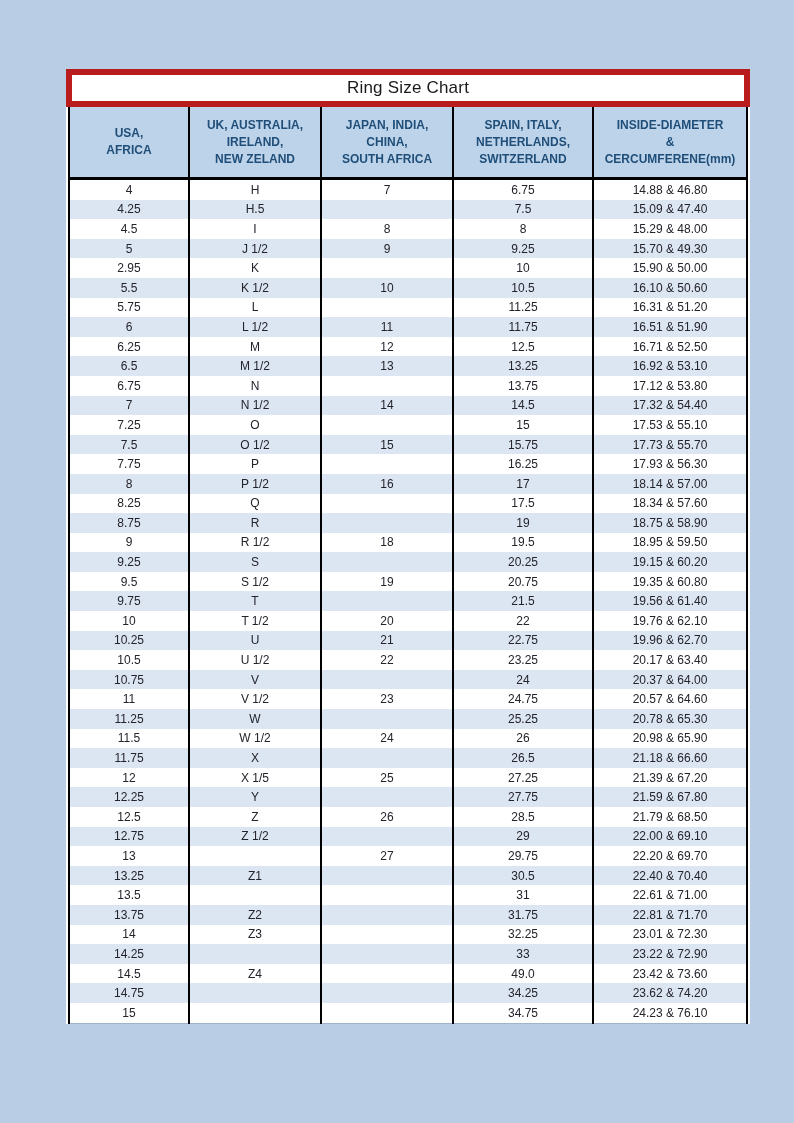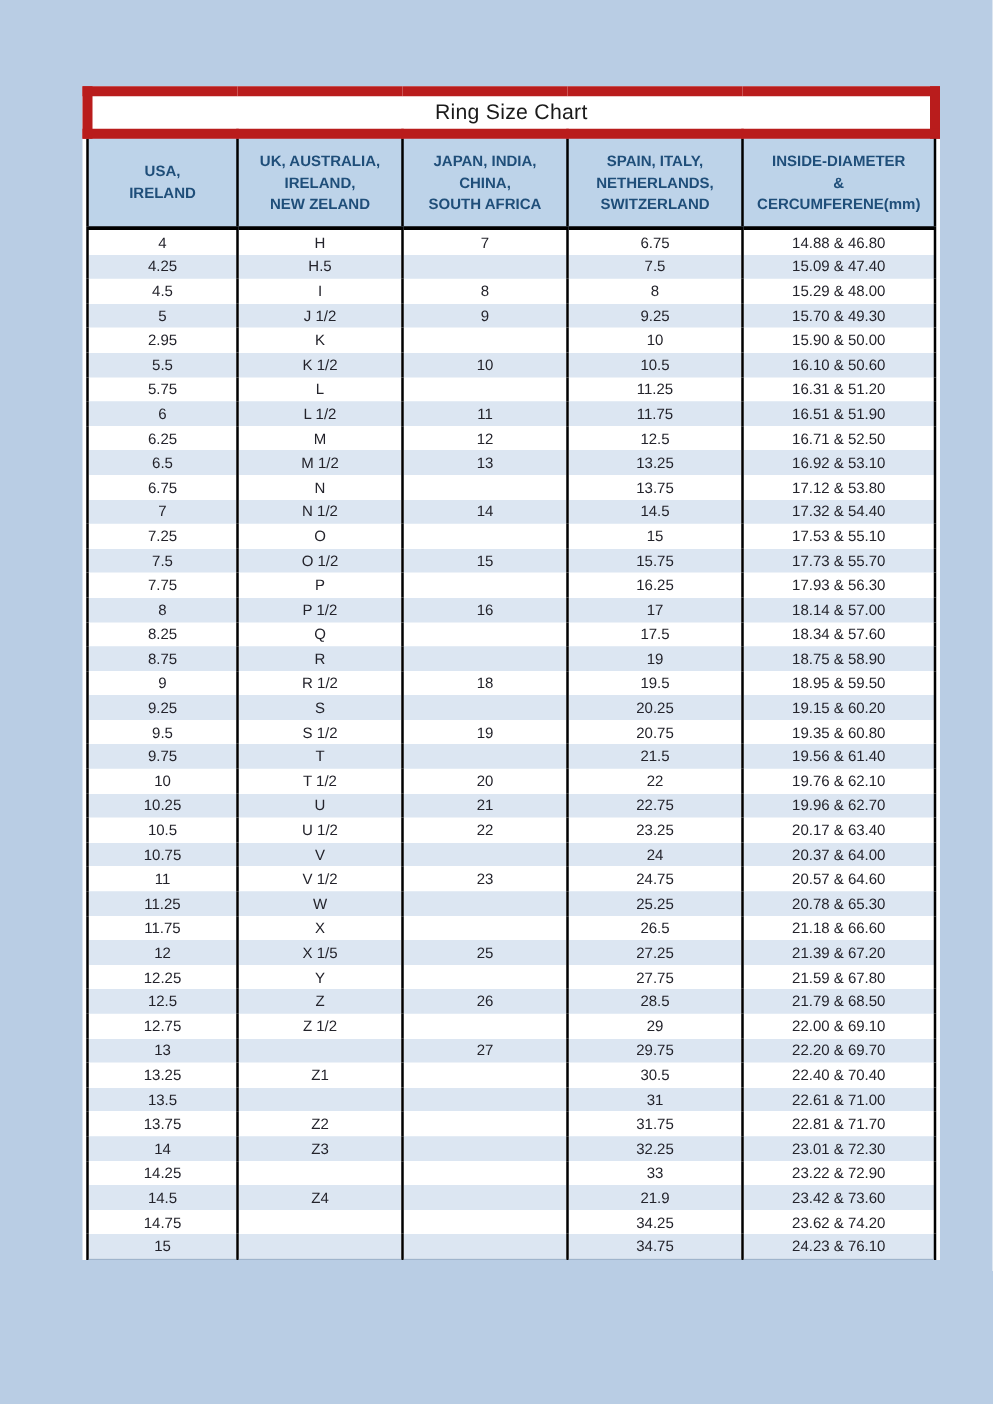--- a/index.html
+++ b/index.html
@@ -27,21 +27,21 @@
     background: #ffffff;
   }
   table.ring-table col.c1 { width: 120px; }
   table.ring-table col.c2 { width: 132px; }
   table.ring-table col.c3 { width: 132px; }
   table.ring-table col.c4 { width: 140px; }
   table.ring-table col.c5 { width: 154px; }
 
   tr.title-row th {
     background: #ffffff;
-    border: 8px solid #b91c1c;
+    border: 6px solid #b91c1c;
     height: 24px;
     font-size: 17px;
     font-weight: 400;
     color: #1a1a1a;
     text-align: center;
     letter-spacing: 0.2px;
   }
   tr.header-row th {
     background: #bdd3e9;
     border-left: 2px solid #000000;
@@ -93,21 +93,21 @@
         <col class="c4">
         <col class="c5">
     </colgroup>
     <thead>
       <tr class="title-row">
         <th colspan="5">Ring Size Chart</th>
       </tr>
       <tr class="header-row" id="header-row">
           <th>
             <div class="hline">USA,</div>
-            <div class="hline">IRELAND</div>
+            <div class="hline">AFRICA</div>
           </th>
           <th>
             <div class="hline">UK, AUSTRALIA,</div>
             <div class="hline">IRELAND,</div>
             <div class="hline">NEW ZELAND</div>
           </th>
           <th>
             <div class="hline">JAPAN, INDIA,</div>
             <div class="hline">CHINA,</div>
             <div class="hline">SOUTH AFRICA</div>
@@ -315,20 +315,27 @@
           <td>20.57 &amp; 64.60</td>
         </tr>
         <tr>
           <td>11.25</td>
           <td>W</td>
           <td></td>
           <td>25.25</td>
           <td>20.78 &amp; 65.30</td>
         </tr>
         <tr>
+          <td>11.5</td>
+          <td>W 1/2</td>
+          <td>24</td>
+          <td>26</td>
+          <td>20.98 &amp; 65.90</td>
+        </tr>
+        <tr>
           <td>11.75</td>
           <td>X</td>
           <td></td>
           <td>26.5</td>
           <td>21.18 &amp; 66.60</td>
         </tr>
         <tr>
           <td>12</td>
           <td>X 1/5</td>
           <td>25</td>
@@ -395,21 +402,21 @@
           <td>14.25</td>
           <td></td>
           <td></td>
           <td>33</td>
           <td>23.22 &amp; 72.90</td>
         </tr>
         <tr>
           <td>14.5</td>
           <td>Z4</td>
           <td></td>
-          <td>21.9</td>
+          <td>49.0</td>
           <td>23.42 &amp; 73.60</td>
         </tr>
         <tr>
           <td>14.75</td>
           <td></td>
           <td></td>
           <td>34.25</td>
           <td>23.62 &amp; 74.20</td>
         </tr>
         <tr>

